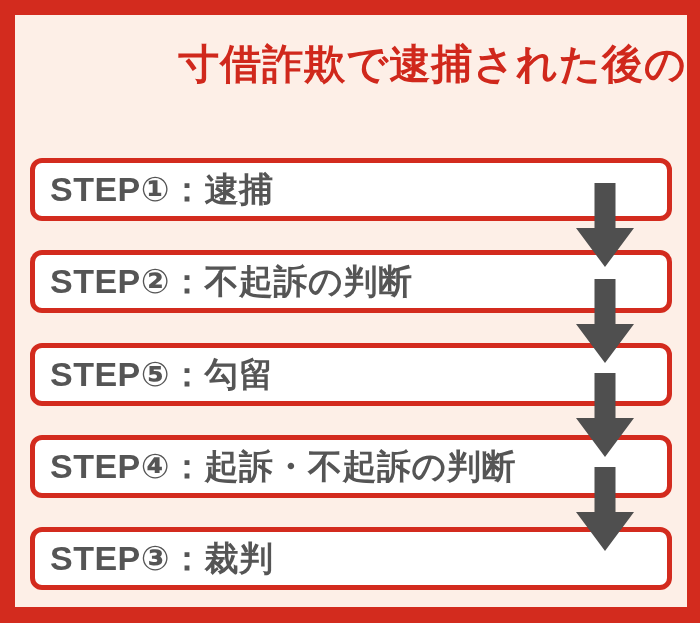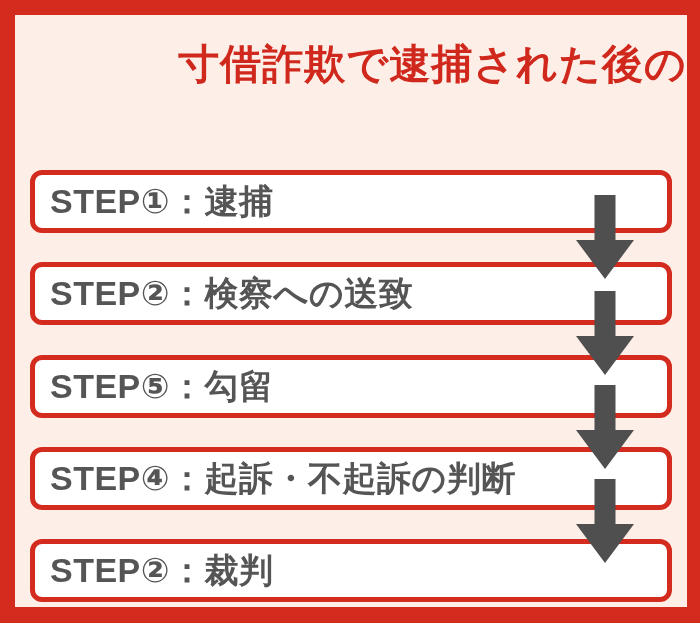--- a/index.html
+++ b/index.html
@@ -38,21 +38,21 @@
   }
   .t-line{display:block;}
   .title .accent{
     color:var(--highlight-orange);
     font-size:51px;
     line-height:1;
     vertical-align:-3px;
   }
   .flow{
     position:absolute;
-    top:12px;left:0;width:100%;height:100%;
+    top:0;left:0;width:100%;height:100%;
     pointer-events:none;
   }
   .step-box{
     position:absolute;
     left:15px;
     width:642px;height:63px;
     background:var(--box-white);
     border:5px solid var(--box-border-red);
     border-radius:12px;
     display:flex;
@@ -99,21 +99,21 @@
 
       <div class="step-box s1">
         <span class="step-label">STEP①：逮捕</span>
       </div>
 
       <svg class="arrow a1" viewBox="0 0 58 84" aria-hidden="true">
         <path fill="currentColor" d="M18.5 0 h21 v45 h18.5 L29 84 L0 45 h18.5 Z"></path>
       </svg>
 
       <div class="step-box s2">
-        <span class="step-label">STEP②：検察への送致</span>
+        <span class="step-label">STEP②：不起訴の判断</span>
       </div>
 
       <svg class="arrow a2" viewBox="0 0 58 84" aria-hidden="true">
         <path fill="currentColor" d="M18.5 0 h21 v45 h18.5 L29 84 L0 45 h18.5 Z"></path>
       </svg>
 
       <div class="step-box s3">
         <span class="step-label">STEP⑤：勾留</span>
       </div>
 
@@ -123,18 +123,18 @@
 
       <div class="step-box s4">
         <span class="step-label">STEP④：起訴・不起訴の判断</span>
       </div>
 
       <svg class="arrow a4" viewBox="0 0 58 84" aria-hidden="true">
         <path fill="currentColor" d="M18.5 0 h21 v45 h18.5 L29 84 L0 45 h18.5 Z"></path>
       </svg>
 
       <div class="step-box s5">
-        <span class="step-label">STEP②：裁判</span>
+        <span class="step-label">STEP③：裁判</span>
       </div>
 
     </div>
   </div>
 </div>
 
 </body></html>

